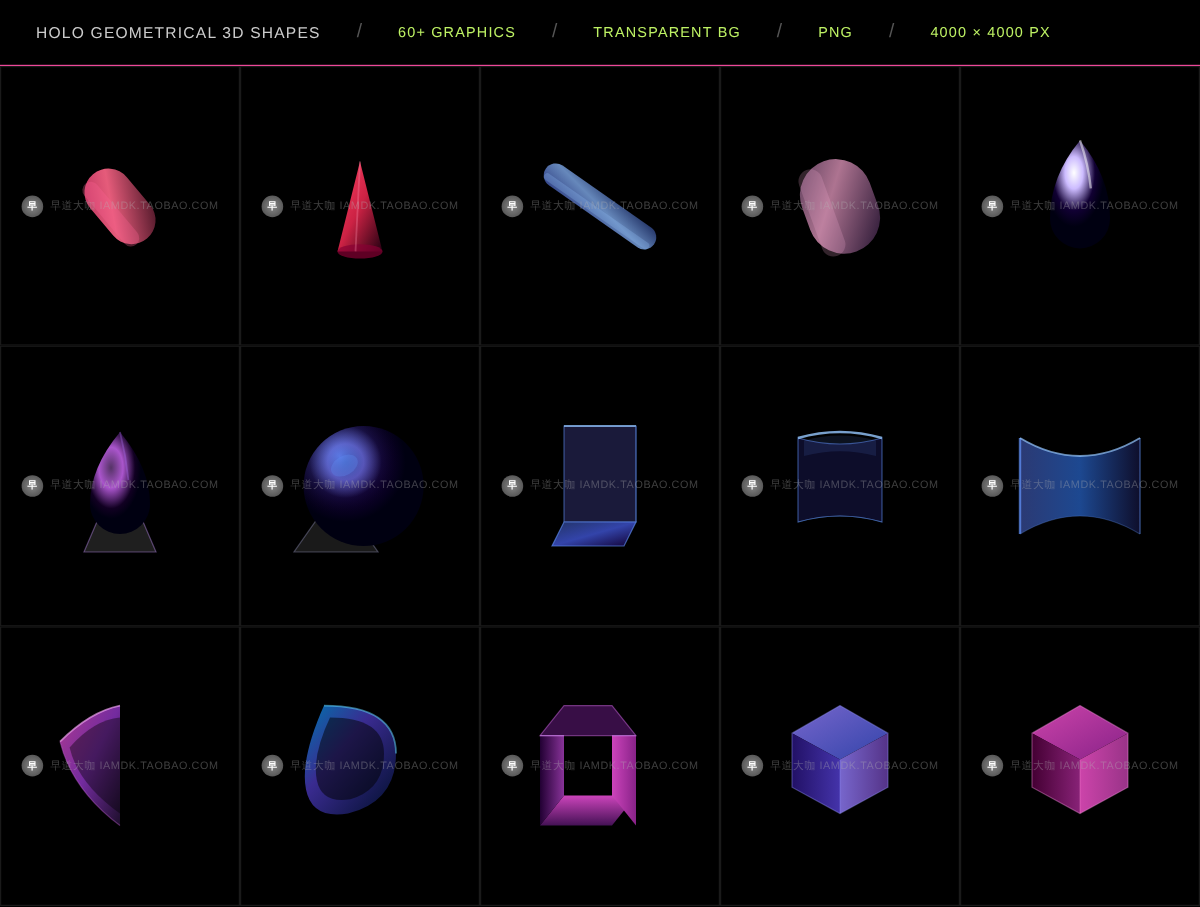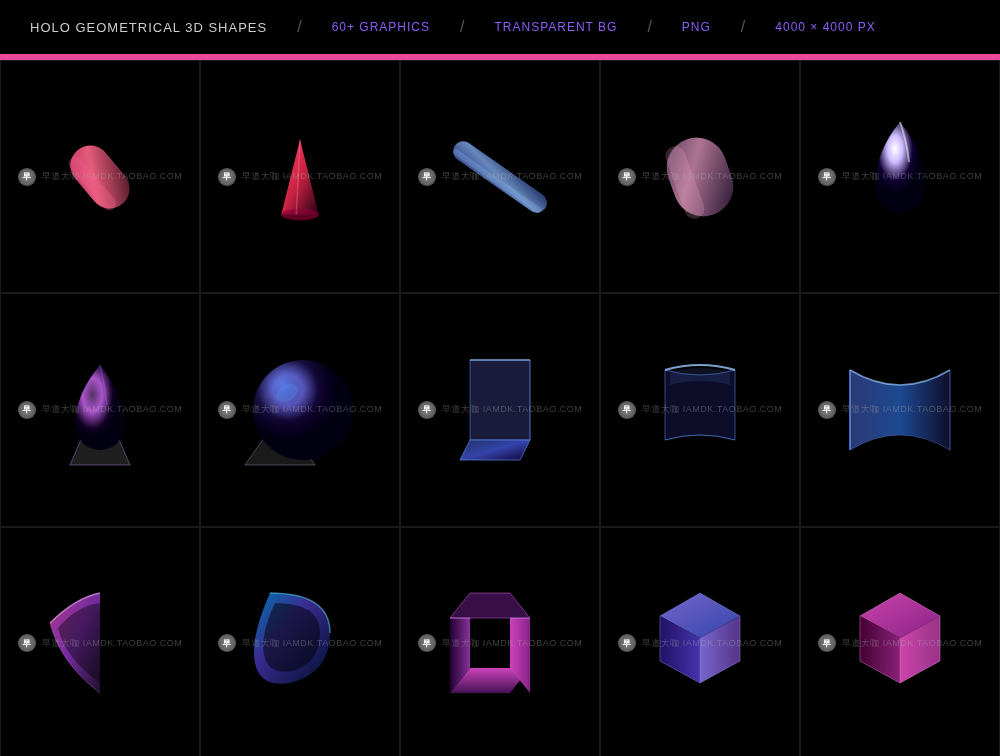--- a/index.html
+++ b/index.html
@@ -9,39 +9,39 @@
       background: #000;
       font-family: Arial, sans-serif;
       overflow: hidden;
     }
 
     #header {
       display: flex;
       align-items: center;
       padding: 18px 30px;
       gap: 30px;
-      border-bottom: 6px solid #ec4899;
+      border-bottom: 1px solid #ec4899;
     }
 
     .header-title {
       color: #ccc;
       font-size: 13px;
       font-weight: 500;
       letter-spacing: 1px;
       text-transform: uppercase;
       flex: none;
     }
 
     .header-sep {
       color: #555;
       font-size: 16px;
     }
 
     .header-meta {
-      color: #8b5cf6;
+      color: #bef264;
       font-size: 12px;
       letter-spacing: 1px;
       text-transform: uppercase;
     }
 
     #grid-container {
       display: grid;
       grid-template-columns: repeat(5, 1fr);
       grid-template-rows: repeat(3, 1fr);
       width: 1000px;

